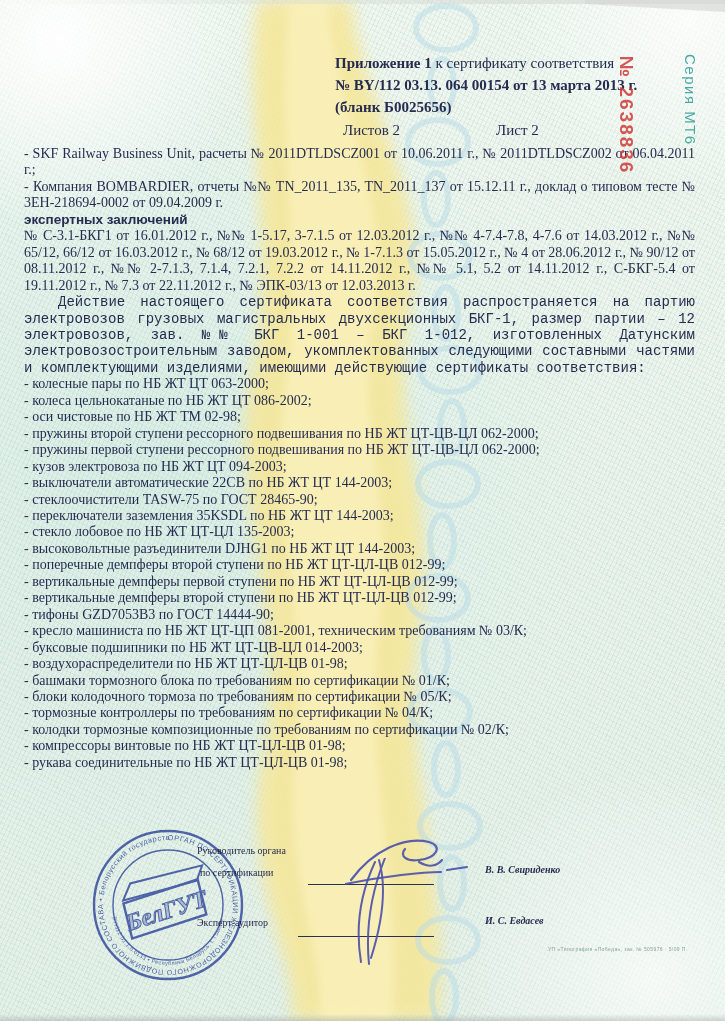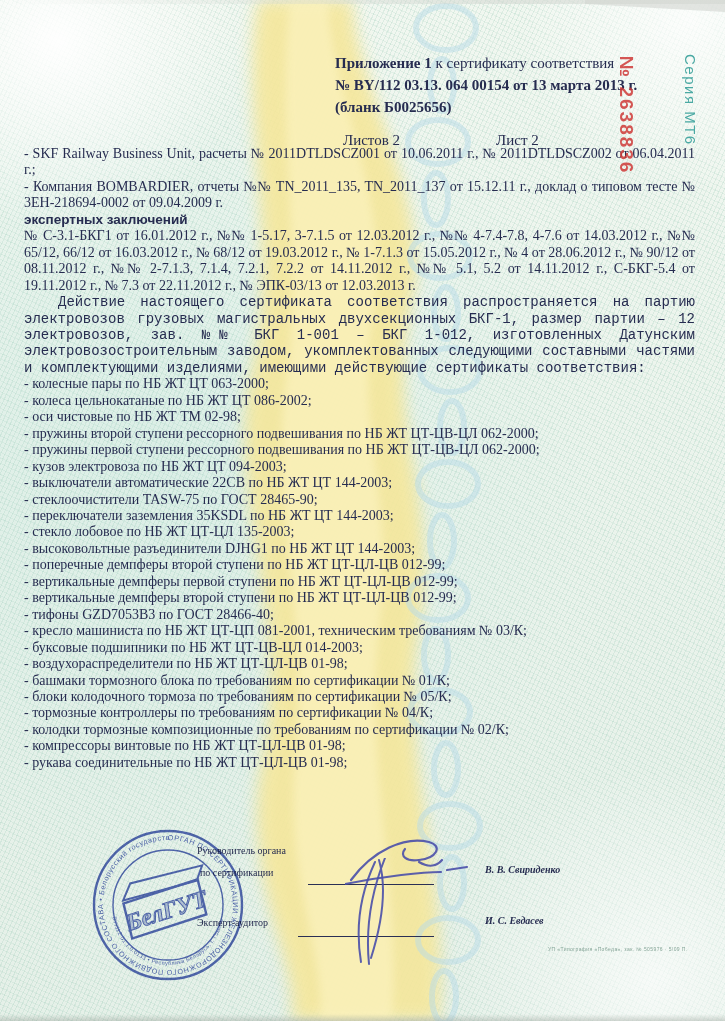--- a/index.html
+++ b/index.html
@@ -32,21 +32,21 @@
     position:absolute;left:699px;top:54px;z-index:3;
     transform:rotate(90deg);transform-origin:0 0;
     font-family:"Liberation Sans","DejaVu Sans",sans-serif;
     font-size:15px;letter-spacing:1.5px;
     color:#4aa9a3;white-space:nowrap;
   }
   
   .header{position:absolute;left:335px;top:52px;width:370px;z-index:2;
     font-size:15px;line-height:22px;}
   .header .b{font-weight:bold;}
-  .sheets{display:flex;gap:96px;padding-left:8px;margin-top:11px;}
+  .sheets{display:flex;gap:96px;padding-left:8px;margin-top:1px;}
   
   .body{position:absolute;left:24px;top:146px;width:671px;z-index:2;
     font-size:14px;line-height:16.45px;}
   .body p{margin:0;text-align:justify;}
   .body p.bold{font-weight:bold;text-align:left;}
   .body p.sans{font-family:"Liberation Sans","DejaVu Sans",sans-serif;font-size:13.5px;}
   .body p.indent{text-indent:34px;font-family:Liberation Mono, monospace;}
   .list p{text-align:left;}
   
   .sig-label{position:absolute;z-index:2;font-size:10px;white-space:nowrap;}
@@ -134,21 +134,21 @@
         <p>- пружины  первой ступени рессорного подвешивания по НБ ЖТ ЦТ-ЦВ-ЦЛ 062-2000;</p>
         <p>- кузов  электровоза по НБ ЖТ ЦТ 094-2003;</p>
         <p>- выключатели автоматические 22СВ по НБ ЖТ ЦТ 144-2003;</p>
         <p>- стеклоочистители TASW-75 по ГОСТ 28465-90;</p>
         <p>- переключатели заземления 35KSDL по НБ ЖТ ЦТ 144-2003;</p>
         <p>- стекло лобовое по НБ ЖТ ЦТ-ЦЛ 135-2003;</p>
         <p>- высоковольтные разъединители DJHG1 по НБ ЖТ ЦТ 144-2003;</p>
         <p>- поперечные демпферы второй ступени по НБ ЖТ ЦТ-ЦЛ-ЦВ 012-99;</p>
         <p>- вертикальные демпферы первой ступени по НБ ЖТ ЦТ-ЦЛ-ЦВ 012-99;</p>
         <p>- вертикальные демпферы второй ступени по НБ ЖТ ЦТ-ЦЛ-ЦВ 012-99;</p>
-        <p>- тифоны  GZD7053B3 по ГОСТ 28466-40;</p>
+        <p>- тифоны  GZD7053B3 по ГОСТ 14444-90;</p>
         <p>- кресло машиниста по НБ ЖТ ЦТ-ЦП 081-2001, техническим требованиям № 03/К;</p>
         <p>- буксовые подшипники по НБ ЖТ ЦТ-ЦВ-ЦЛ 014-2003;</p>
         <p>- воздухораспределители по НБ ЖТ ЦТ-ЦЛ-ЦВ 01-98;</p>
         <p>- башмаки тормозного блока по требованиям по сертификации № 01/К;</p>
         <p>- блоки колодочного тормоза по требованиям по сертификации № 05/К;</p>
         <p>- тормозные контроллеры по требованиям по сертификации № 04/К;</p>
         <p>- колодки тормозные композиционные по требованиям по сертификации № 02/К;</p>
         <p>- компрессоры винтовые по НБ ЖТ ЦТ-ЦЛ-ЦВ 01-98;</p>
         <p>- рукава соединительные по НБ ЖТ ЦТ-ЦЛ-ЦВ 01-98;</p>
       </div>

